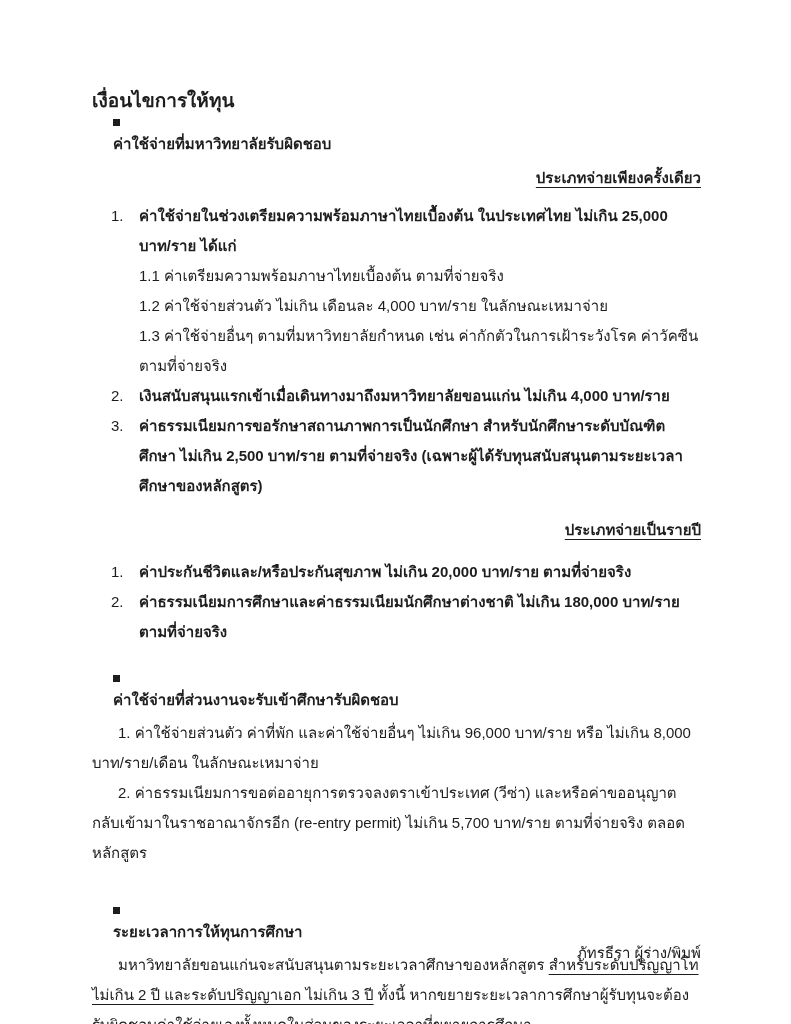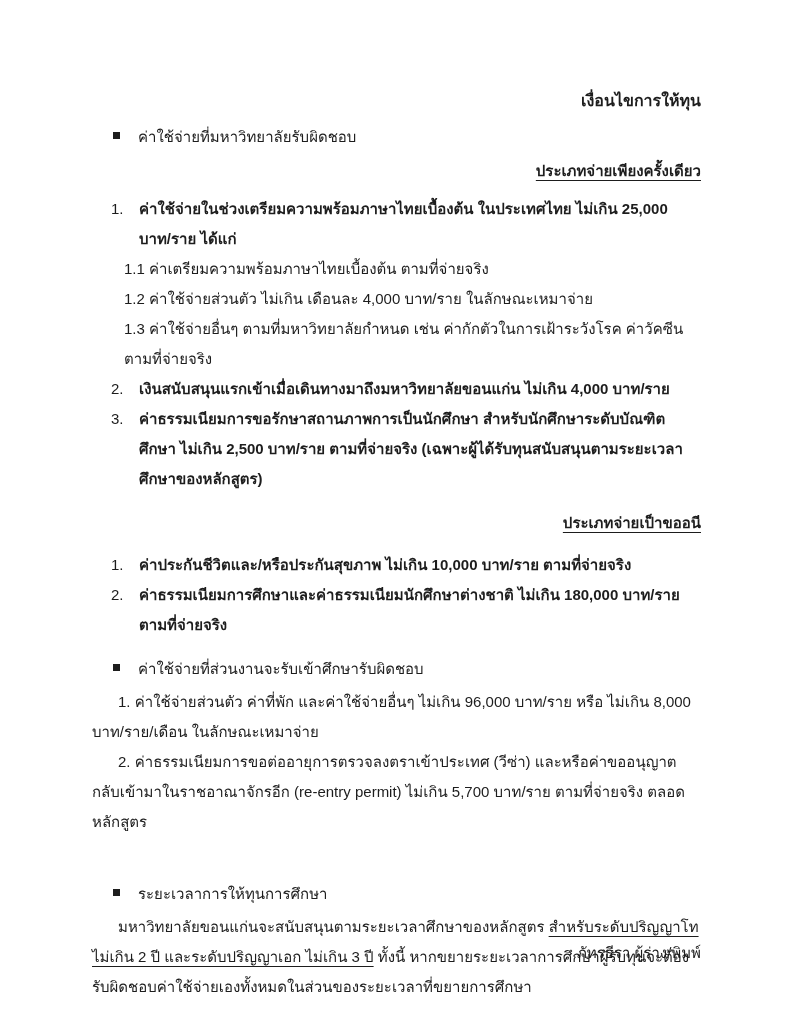--- a/index.html
+++ b/index.html
@@ -12,31 +12,32 @@
     overflow: hidden;
   }
   .page {
     position: relative;
     box-sizing: border-box;
     width: 791px; height: 1024px;
     padding: 86px 90px 0 92px;
   }
   .title {
     margin: 0 0 6px 0;
-    text-align: right;
-    font-size: 16px;
+    text-align: left;
+    font-size: 19px;
     font-weight: bold;
     line-height: 30px;
   }
   .bullet-row {
     display: flex;
     align-items: baseline;
     margin-left: 21px;
-    font-weight: normal;
+    font-weight: bold;
     line-height: 30px;
+    flex-direction: column;
   }
   .sq {
     flex: none;
     width: 7px; height: 7px;
     background: #1d1d1d;
     margin-right: 18px;
     position: relative;
     top: -3px;
   }
   .subhead {
@@ -46,27 +47,27 @@
     line-height: 30px;
     margin-top: 4px;
     margin-bottom: 8px;
     text-align: right;
   }
   .subhead.gap-top { margin-top: 14px; margin-bottom: 12px; }
   .olist { line-height: 30px; }
   .li { display: flex; margin-left: 19px; }
   .li .num { flex: none; width: 28px; }
   .li .litext { flex: 1; font-weight: bold; }
-  .subli { margin-left: 32px; line-height: 30px; }
+  .subli { margin-left: 47px; line-height: 30px; }
   .para {
     margin: 0;
     line-height: 30px;
     text-indent: 26px;
   }
-  .sec-gap { margin-top: 14px; }
+  .sec-gap { margin-top: 31px; }
   .big-gap { margin-top: 42px; }
   .after-bullet { margin-top: 3px; }
   .ul-seg { text-decoration: underline; text-underline-offset: 4px; }
   .footer {
     position: absolute;
     right: 90px;
     bottom: 60px;
     line-height: 22px;
   }
 </style>
@@ -95,26 +96,26 @@
     <div class="li">
       <span class="num">2.</span>
       <div class="litext">เงินสนับสนุนแรกเข้าเมื่อเดินทางมาถึงมหาวิทยาลัยขอนแก่น ไม่เกิน 4,000 บาท/ราย</div>
     </div>
     <div class="li">
       <span class="num">3.</span>
       <div class="litext">ค่าธรรมเนียมการขอรักษาสถานภาพการเป็นนักศึกษา สำหรับนักศึกษาระดับบัณฑิตศึกษา ไม่เกิน 2,500 บาท/ราย ตามที่จ่ายจริง (เฉพาะผู้ได้รับทุนสนับสนุนตามระยะเวลาศึกษาของหลักสูตร)</div>
     </div>
   </div>
 
-  <div class="subhead gap-top">ประเภทจ่ายเป็าขออนี</div>
+  <div class="subhead gap-top">ประเภทจ่ายเป็นรายปี</div>
 
   <div class="olist">
     <div class="li">
       <span class="num">1.</span>
-      <div class="litext">ค่าประกันชีวิตและ/หรือประกันสุขภาพ ไม่เกิน 10,000 บาท/ราย ตามที่จ่ายจริง</div>
+      <div class="litext">ค่าประกันชีวิตและ/หรือประกันสุขภาพ ไม่เกิน 20,000 บาท/ราย ตามที่จ่ายจริง</div>
     </div>
     <div class="li">
       <span class="num">2.</span>
       <div class="litext">ค่าธรรมเนียมการศึกษาและค่าธรรมเนียมนักศึกษาต่างชาติ ไม่เกิน 180,000 บาท/ราย ตามที่จ่ายจริง</div>
     </div>
   </div>
 
   <div class="bullet-row sec-gap">
     <span class="sq"></span>
     <span>ค่าใช้จ่ายที่ส่วนงานจะรับเข้าศึกษารับผิดชอบ</span>

